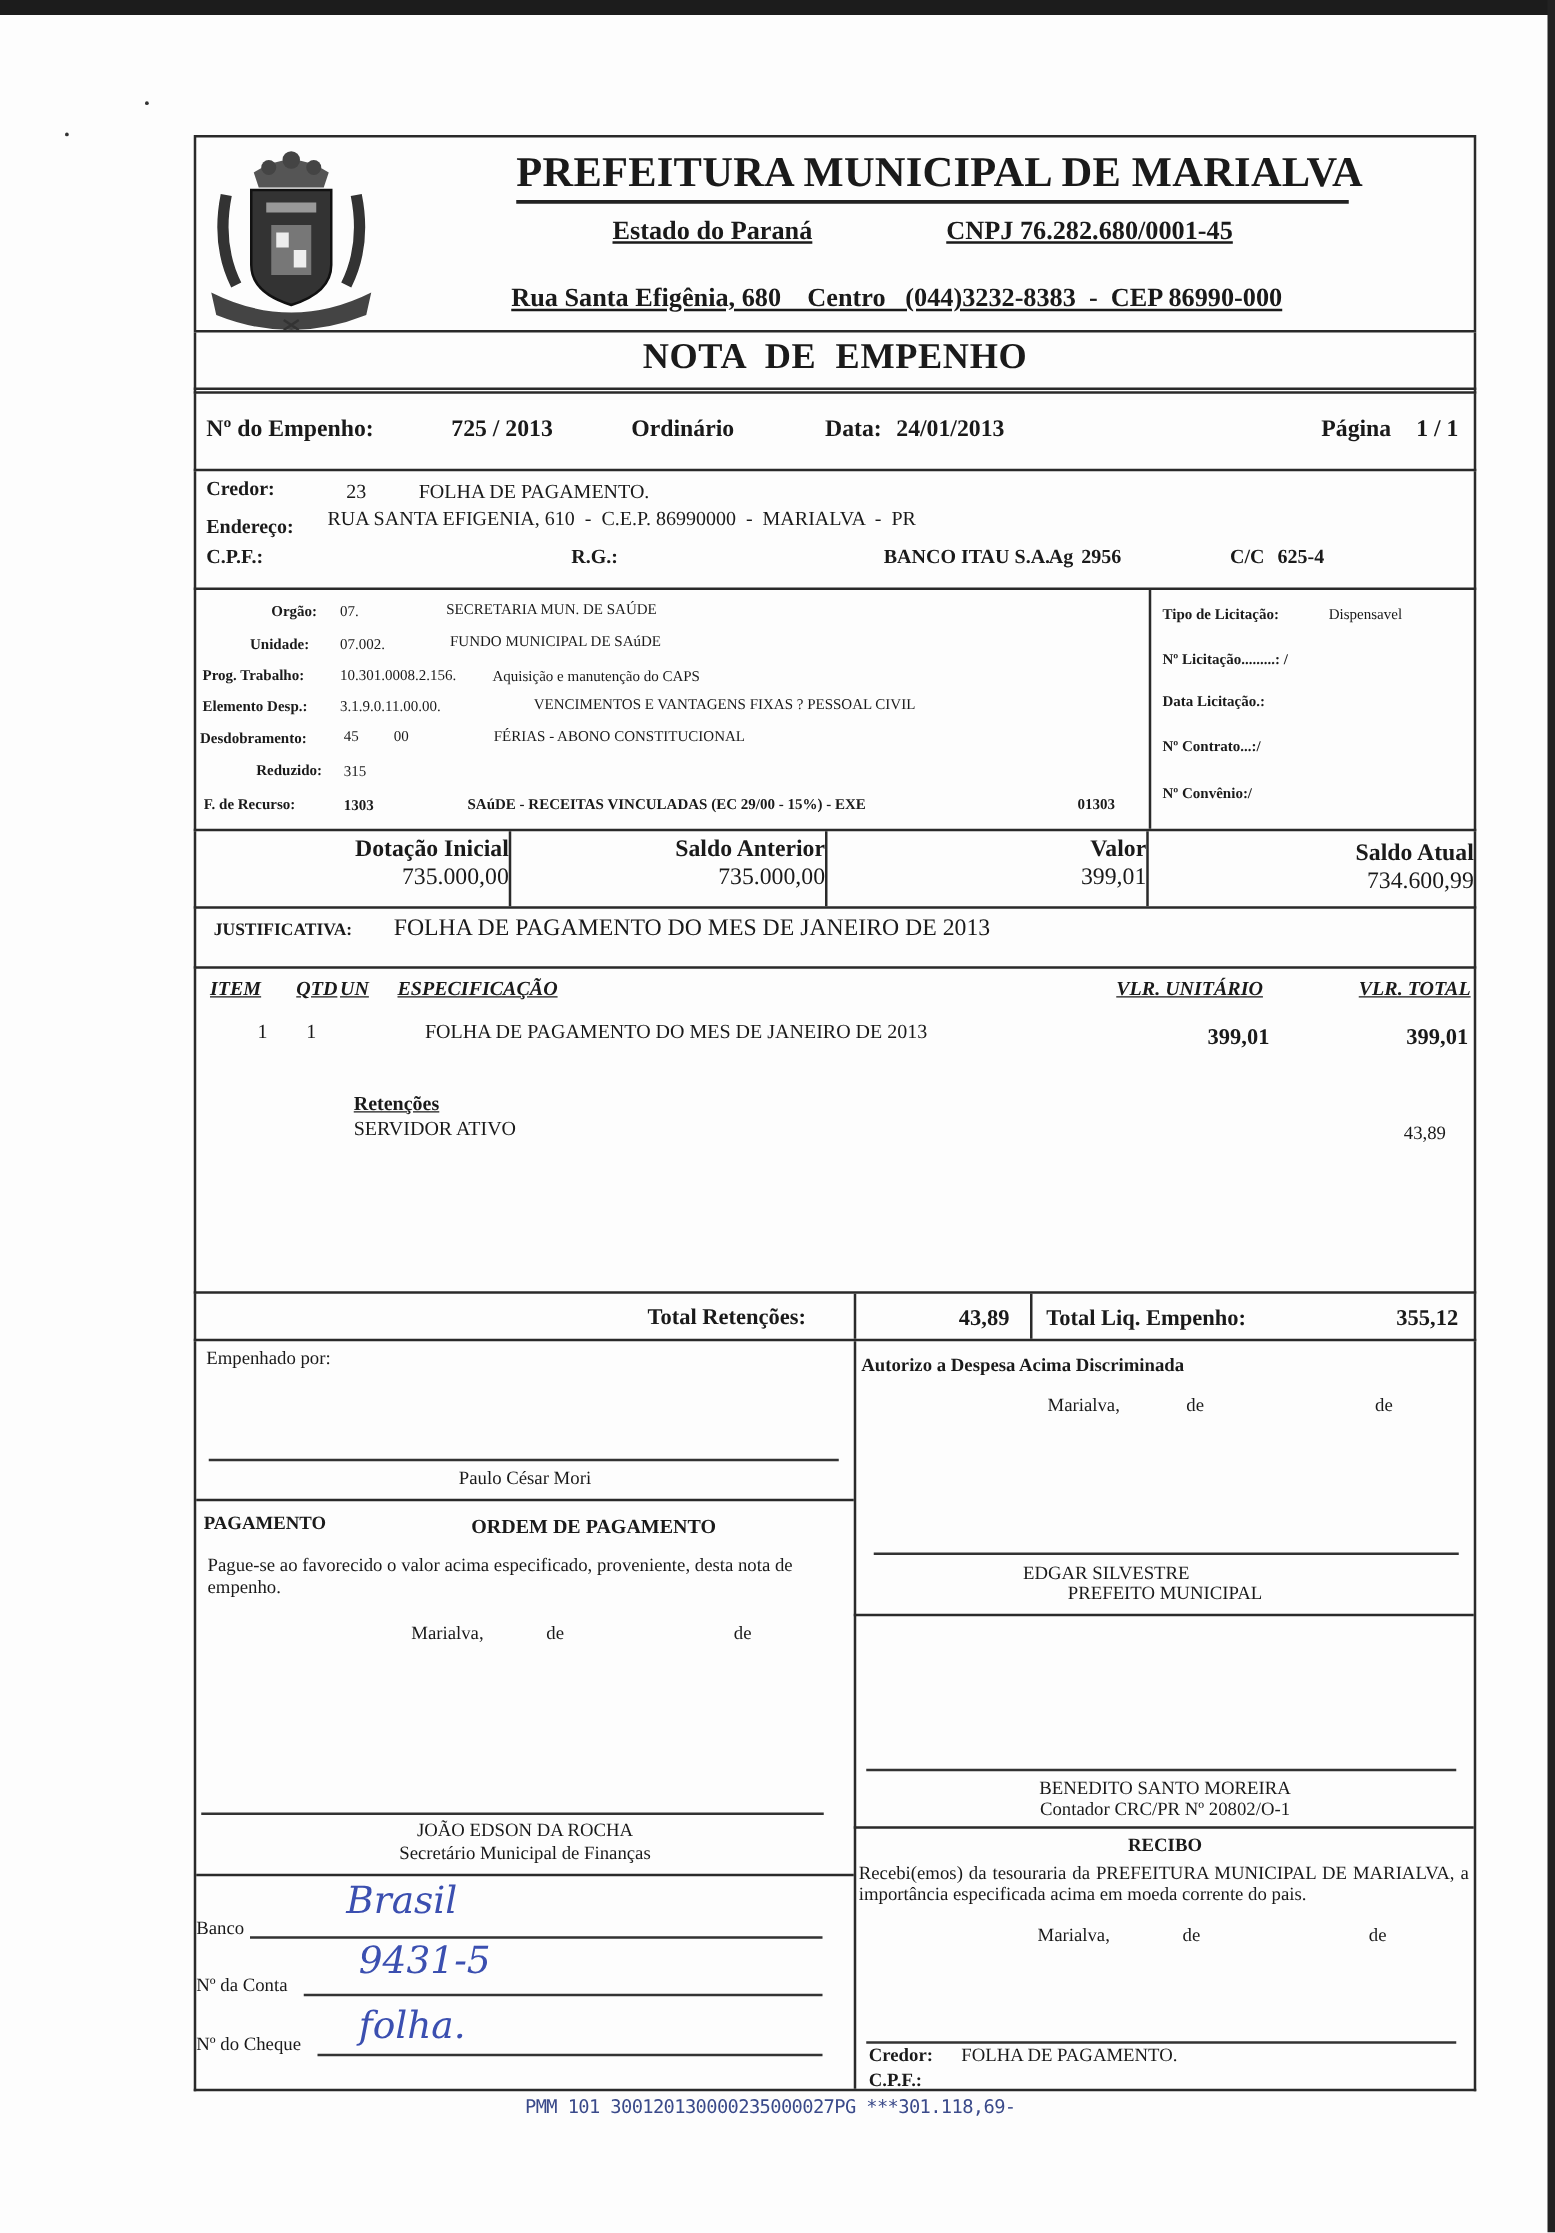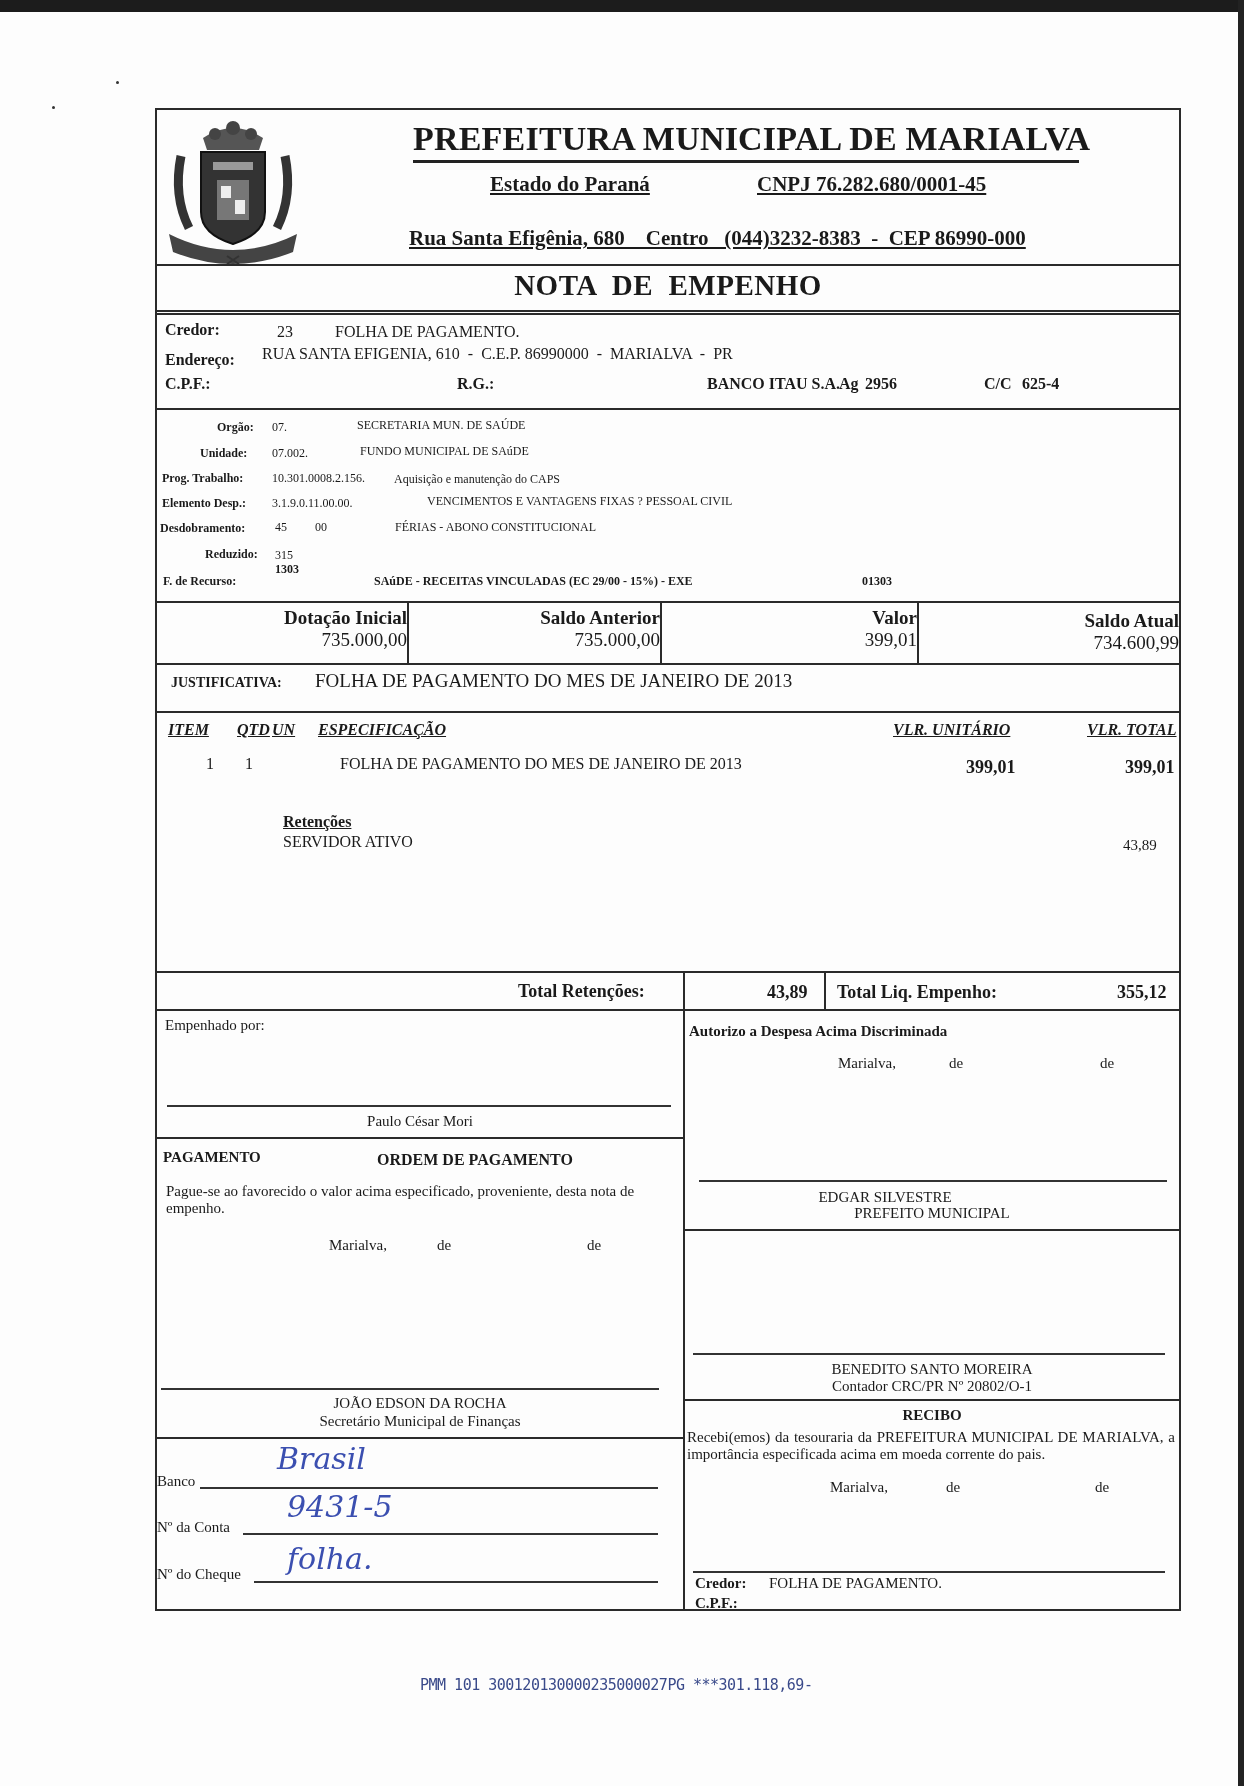--- a/index.html
+++ b/index.html
@@ -86,20 +86,29 @@
     <div class="abs h-estado b u">Estado do Paraná</div>
     <div class="abs h-cnpj b u">CNPJ 76.282.680/0001-45</div>
     <div class="abs h-addr b u" style="white-space:pre">Rua Santa Efigênia, 680    Centro   (044)3232-8383  -  CEP 86990-000</div>
   </div>
 
   <div class="box title-row">
     <span style="white-space:pre">NOTA  DE  EMPENHO</span>
   </div>
   <div class="double-line"></div>
 
+  <div class="box emp-row">
+    <span class="abs" style="left:8px;top:18px">Nº do Empenho:</span>
+    <span class="abs" style="left:204px;top:18px">725 / 2013</span>
+    <span class="abs" style="left:348px;top:18px">Ordinário</span>
+    <span class="abs" style="left:503px;top:18px">Data:</span>
+    <span class="abs" style="left:560px;top:18px">24/01/2013</span>
+    <span class="abs" style="left:900px;top:18px">Página</span>
+    <span class="abs" style="left:976px;top:18px">1 / 1</span>
+  </div>
 
   <div class="box credor">
     <span class="abs b" style="left:8px;top:6px">Credor:</span>
     <span class="abs" style="left:120px;top:8px">23</span>
     <span class="abs" style="left:178px;top:8px">FOLHA DE PAGAMENTO.</span>
     <span class="abs b" style="left:8px;top:36px">Endereço:</span>
     <span class="abs" style="left:105px;top:30px;white-space:pre">RUA SANTA EFIGENIA, 610  -  C.E.P. 86990000  -  MARIALVA  -  PR</span>
     <span class="abs b" style="left:8px;top:60px">C.P.F.:</span>
     <span class="abs b" style="left:300px;top:60px">R.G.:</span>
     <span class="abs b" style="left:550px;top:60px">BANCO ITAU S.A.</span>
@@ -128,24 +137,32 @@
 
     <span class="abs b" style="left:3px;top:111px">Desdobramento:</span>
     <span class="abs" style="left:118px;top:110px">45</span>
     <span class="abs" style="left:158px;top:110px">00</span>
     <span class="abs" style="left:238px;top:110px">FÉRIAS - ABONO CONSTITUCIONAL</span>
 
     <span class="abs b" style="left:48px;top:137px">Reduzido:</span>
     <span class="abs" style="left:118px;top:138px">315</span>
 
     <span class="abs b" style="left:6px;top:164px">F. de Recurso:</span>
-    <span class="abs b" style="left:118px;top:152px">1303</span>
+    <span class="abs b" style="left:118px;top:165px">1303</span>
     <span class="abs b" style="left:217px;top:164px">SAúDE - RECEITAS VINCULADAS (EC 29/00 - 15%) - EXE</span>
     <span class="abs b" style="left:705px;top:164px">01303</span>
 
+    <div class="rt">
+      <span class="abs b" style="left:9px;top:12px">Tipo de Licitação:</span>
+      <span class="abs" style="left:142px;top:12px">Dispensavel</span>
+      <span class="abs b" style="left:9px;top:48px">Nº Licitação.........: /</span>
+      <span class="abs b" style="left:9px;top:82px">Data Licitação.:</span>
+      <span class="abs b" style="left:9px;top:118px">Nº Contrato...:/</span>
+      <span class="abs b" style="left:9px;top:155px">Nº Convênio:/</span>
+    </div>
   </div>
 
   <div class="box vals">
     <div class="cell" style="width:252px">
       <div class="lbl">Dotação Inicial</div>
       <div class="val">735.000,00</div>
     </div>
     <div class="cell" style="width:253px">
       <div class="lbl">Saldo Anterior</div>
       <div class="val">735.000,00</div>

